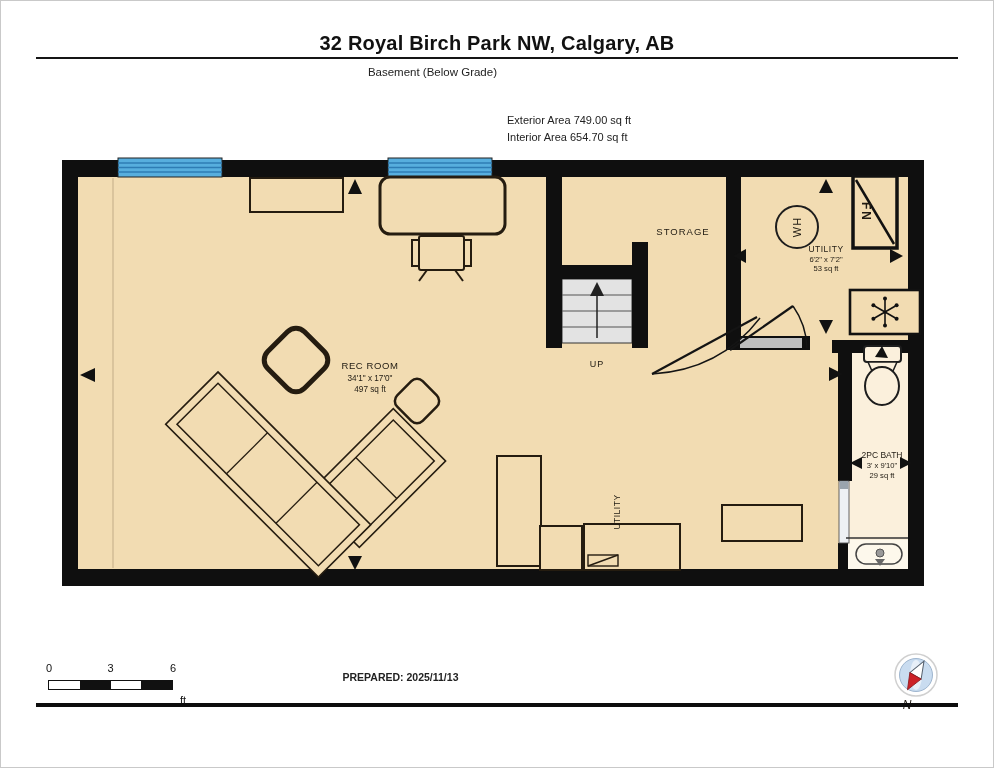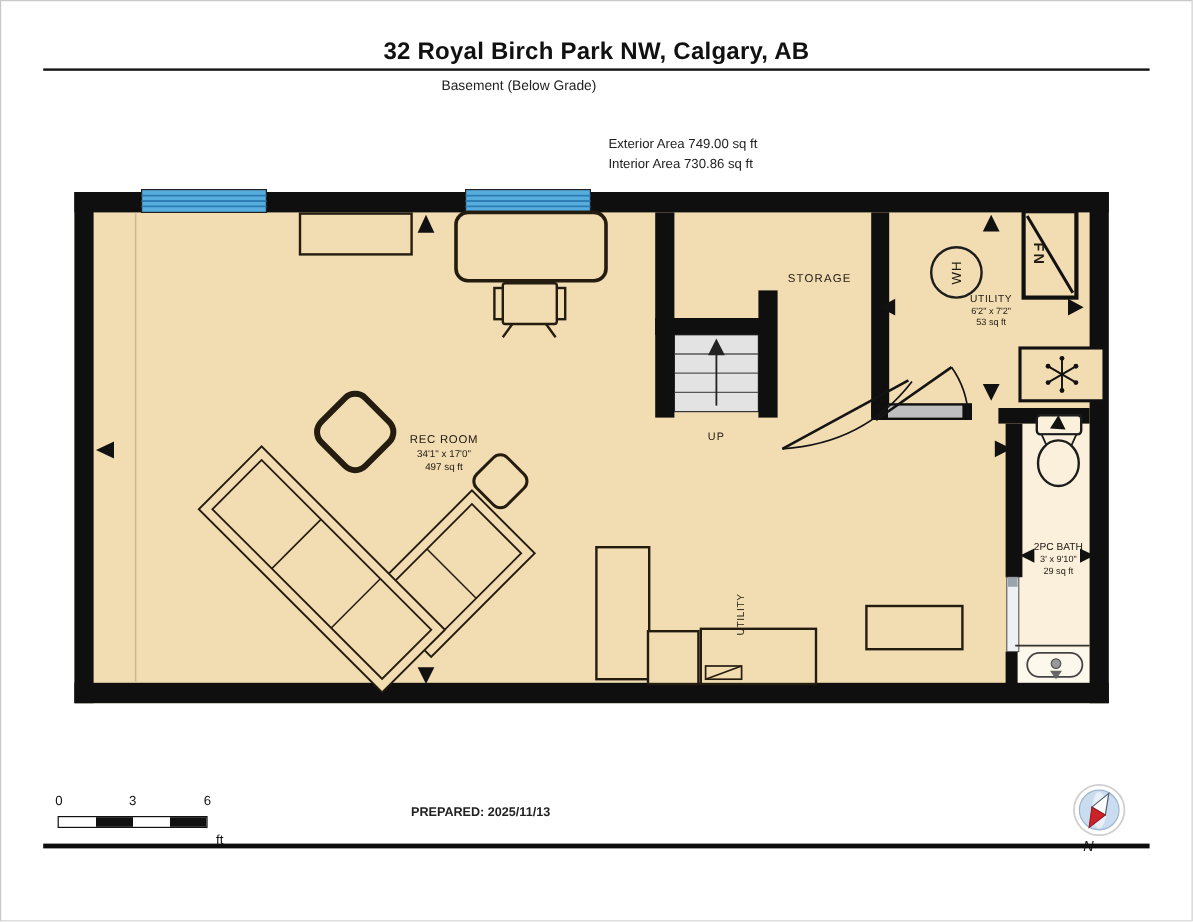--- a/index.html
+++ b/index.html
@@ -222,21 +222,21 @@
       </g>
       <text x="907" y="709" text-anchor="middle" font-size="12" font-style="italic" font-family="Liberation Serif, serif">N</text>
     </g>
   </svg>
 
   <div class="abs title">32 Royal Birch Park NW, Calgary, AB</div>
   <div class="abs title-rule"></div>
   <div class="abs floor-label">Basement (Below Grade)</div>
   <div class="abs area-block">
     <div>Exterior Area 749.00 sq ft</div>
-    <div>Interior Area 730.86 sq ft</div>
+    <div>Interior Area 654.70 sq ft</div>
   </div>
 
   <div class="abs scale">
     <span class="tick tick0">0</span>
     <span class="tick tick3">3</span>
     <span class="tick tick6">6</span>
     <div class="bar"></div>
     <span class="unit">ft</span>
   </div>
   <div class="abs prepared">PREPARED: 2025/11/13</div>

